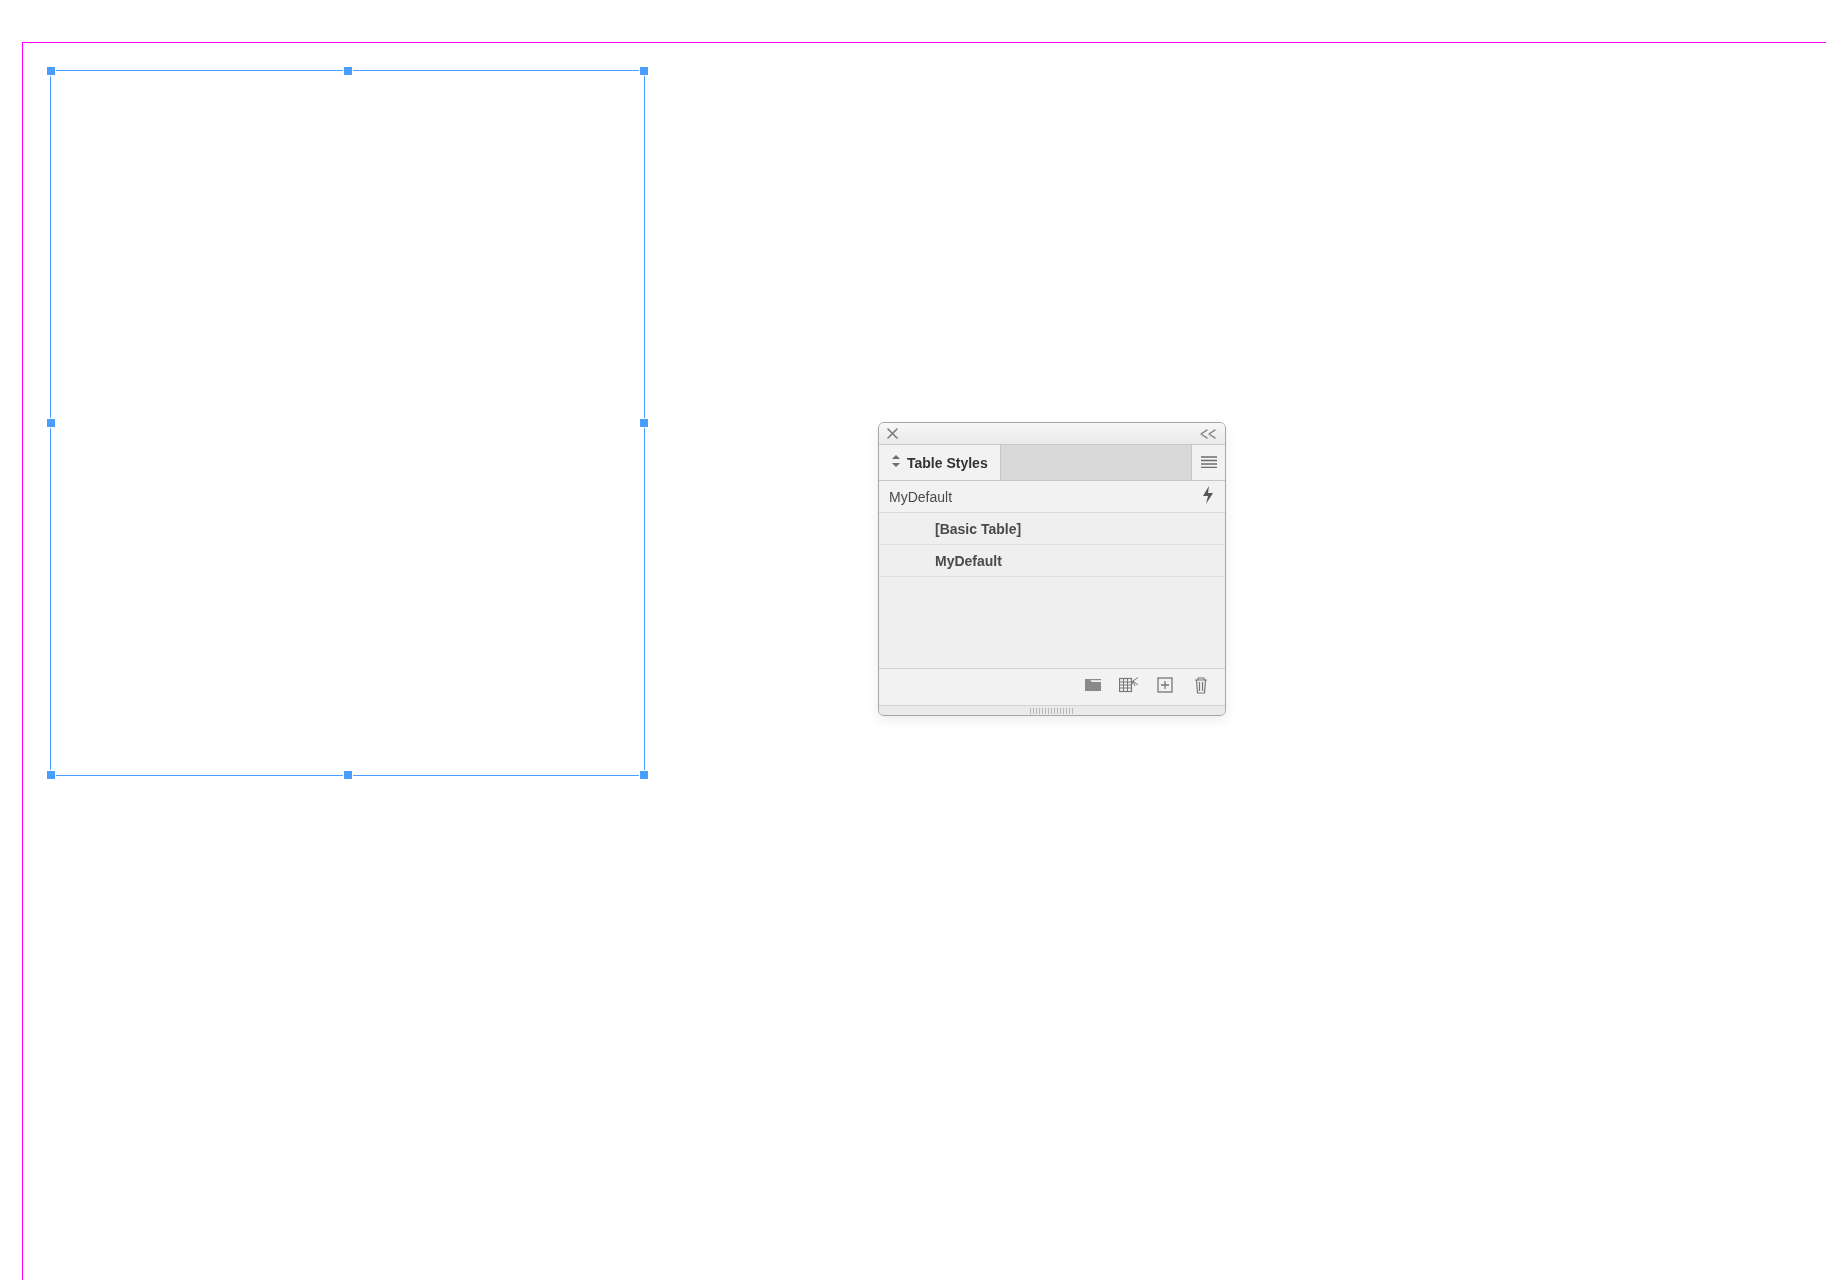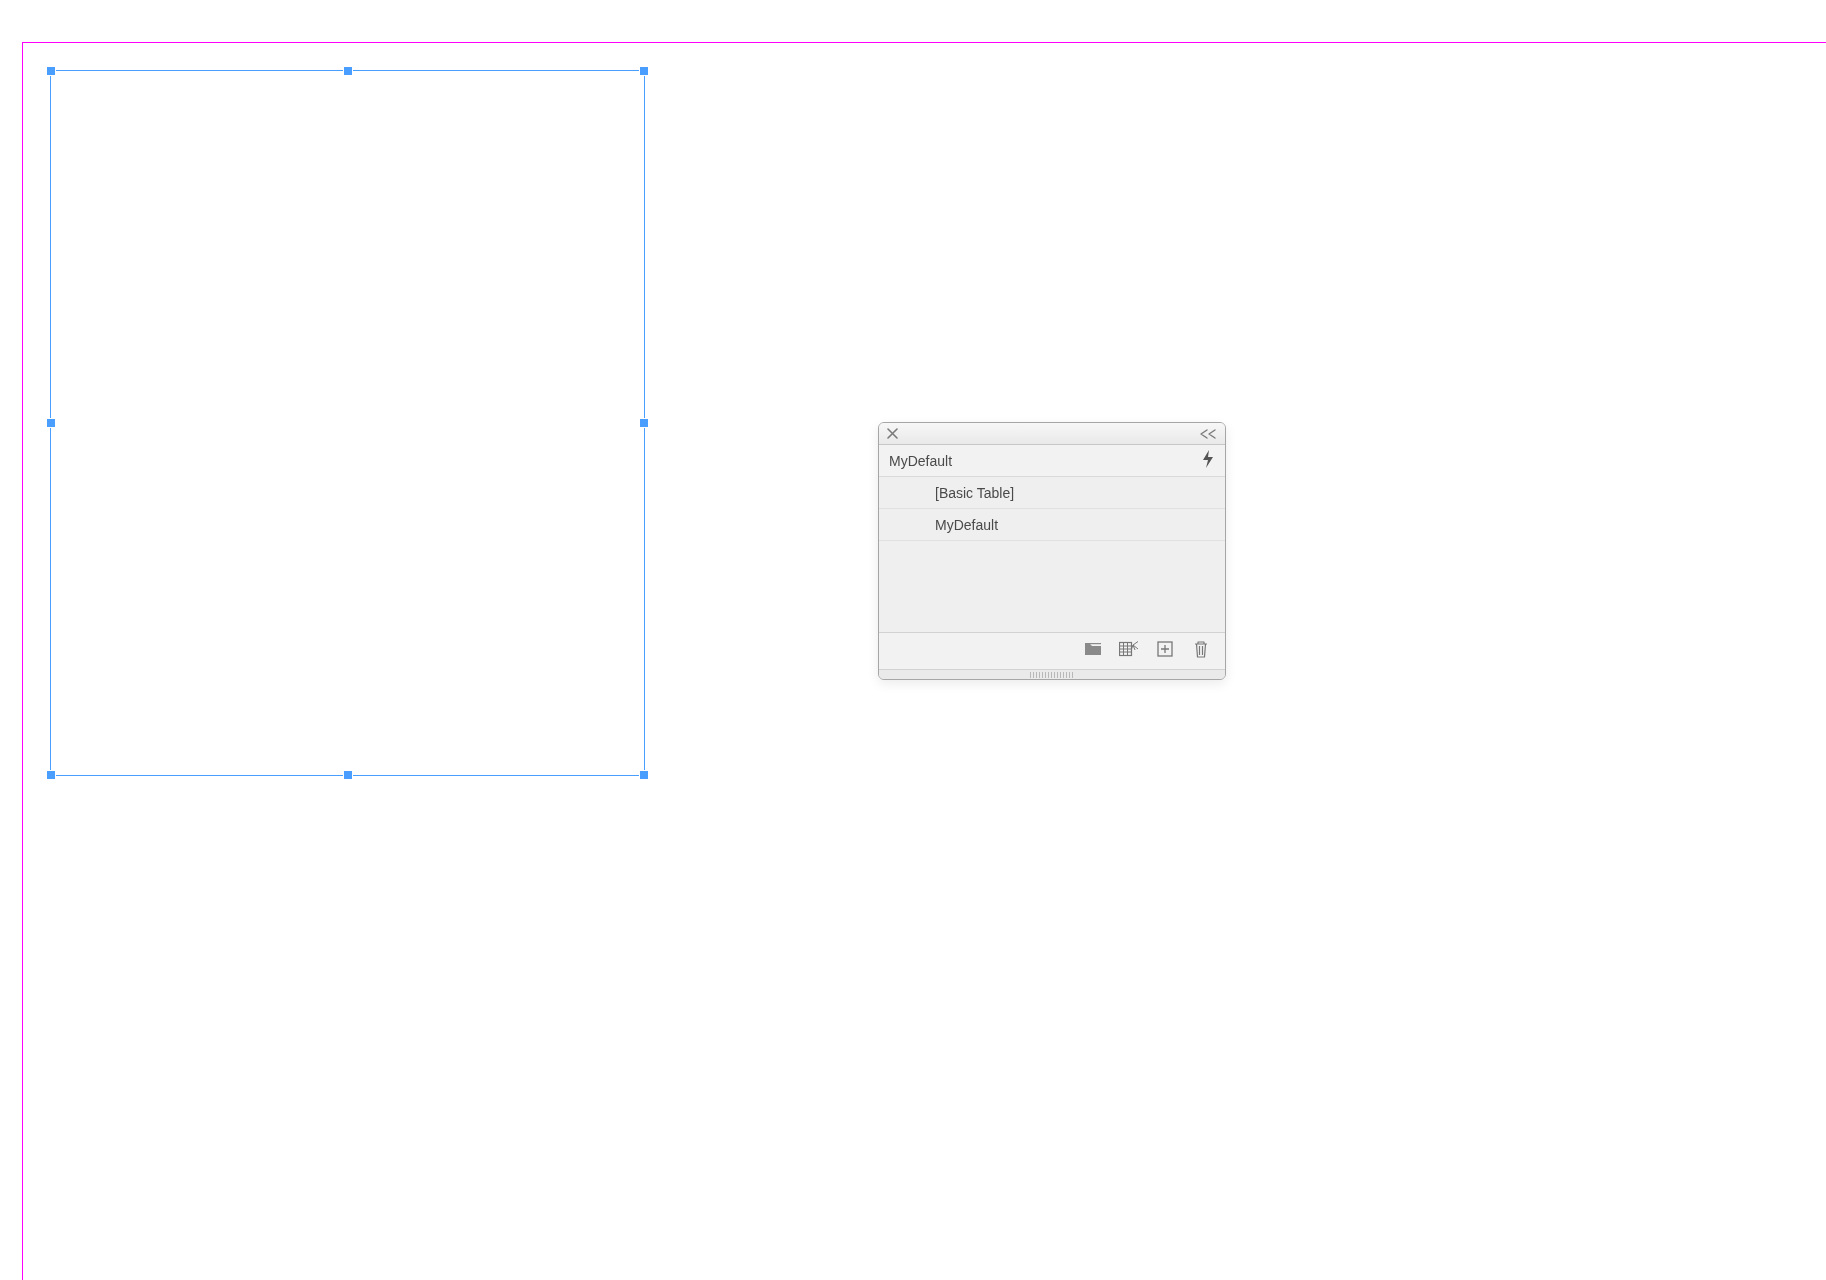--- a/index.html
+++ b/index.html
@@ -97,20 +97,21 @@
     justify-content: space-between;
     padding: 0 10px;
     font-size: 14px;
     color: #4a4a4a;
     border-bottom: 1px solid #d9d9d9;
     background: #f2f2f2;
   }
 
   .list {
     background: #efefef;
+    font-weight: bold;
   }
   .list-row {
     height: 32px;
     display: flex;
     align-items: center;
     padding-left: 56px;
     font-size: 14px;
     color: #4a4a4a;
     border-bottom: 1px solid #e1e1e1;
   }
@@ -171,20 +172,38 @@
           <path d="M1 1 L10 10 M10 1 L1 10" stroke="#7a7a7a" stroke-width="1.6" stroke-linecap="round" fill="none"></path>
         </svg>
     </span>
     <span>
       <svg width="18" height="10" viewBox="0 0 18 10">
           <path d="M8 1 L2 5 L8 9 M16 1 L10 5 L16 9" stroke="#7a7a7a" stroke-width="1.4" fill="none" stroke-linecap="round" stroke-linejoin="round"></path>
         </svg>
     </span>
   </div>
 
+  <div class="tabs-row">
+    <div class="tab">
+      <span>
+        <svg width="10" height="14" viewBox="0 0 10 14">
+            <path d="M5 1 L9 5 L1 5 Z M5 13 L1 9 L9 9 Z" fill="#6d6d6d"></path>
+          </svg>
+      </span>
+      <span>Table Styles</span>
+    </div>
+    <div class="tab-spacer"></div>
+    <div class="tab-menu">
+      <span>
+        <svg width="16" height="12" viewBox="0 0 16 12">
+            <path d="M0 1 H16 M0 4.5 H16 M0 8 H16 M0 11.5 H16" stroke="#6d6d6d" stroke-width="1.4"></path>
+          </svg>
+      </span>
+    </div>
+  </div>
 
   <div class="active-row">
     <span>MyDefault</span>
     <span>
       <svg width="14" height="20" viewBox="0 0 14 20">
           <path d="M8 1 L2 11 L7 11 L5 19 L12 8 L7 8 Z" fill="#555"></path>
         </svg>
     </span>
   </div>
 

